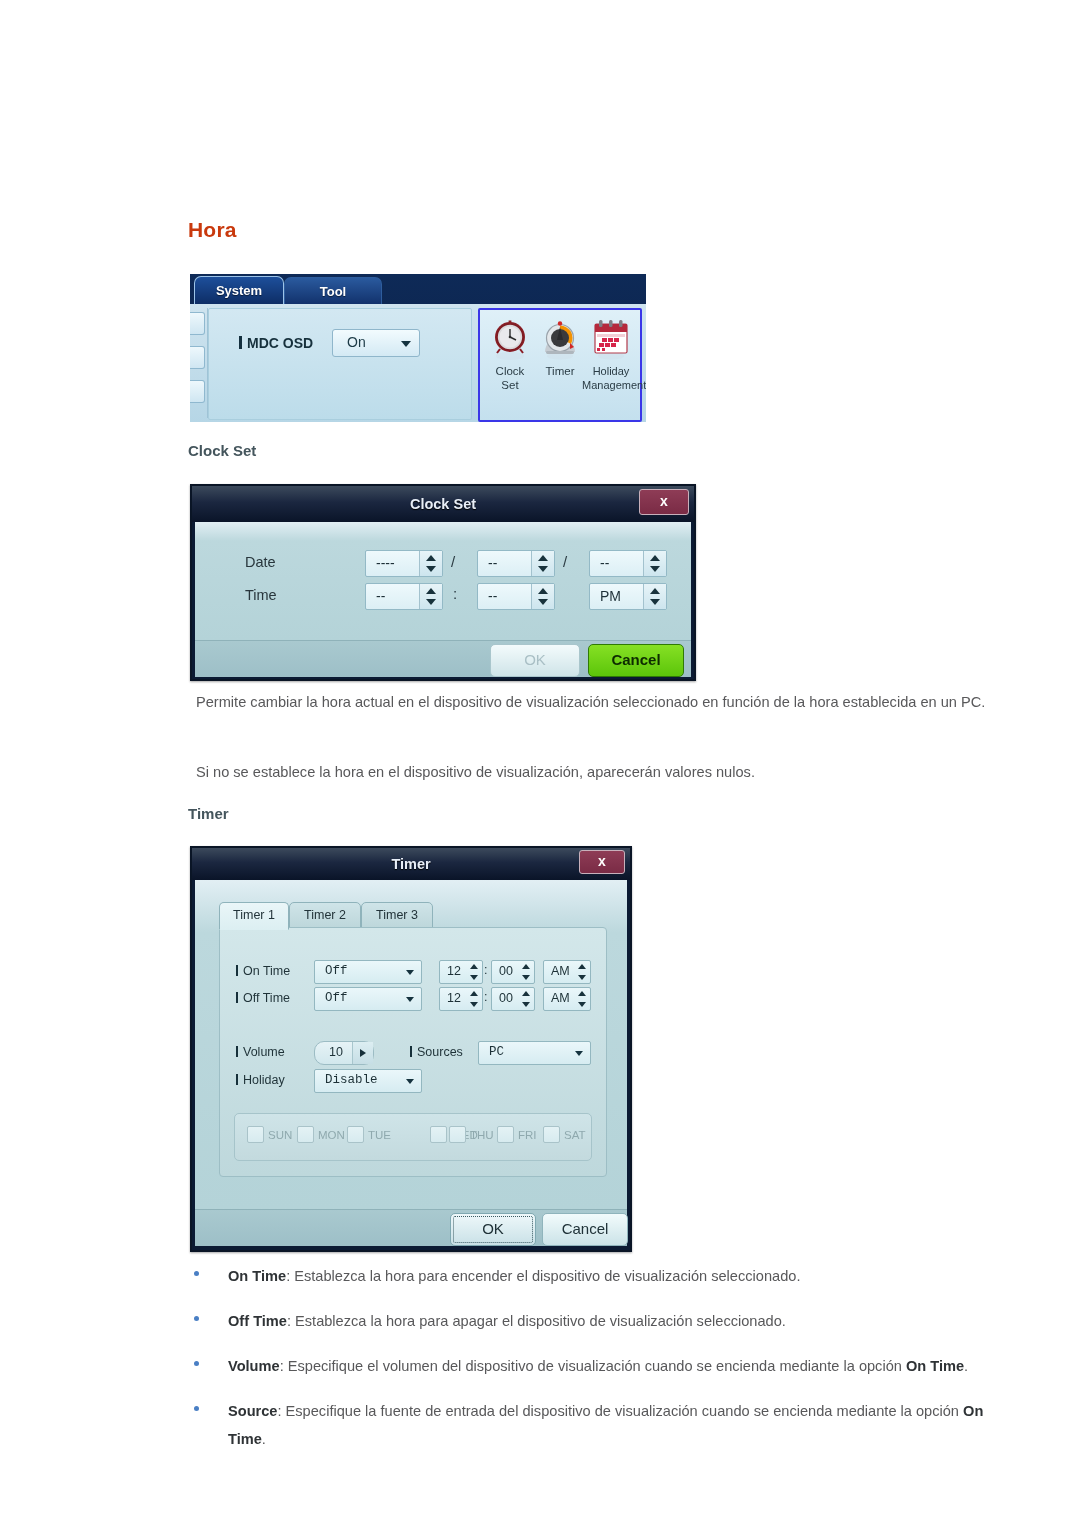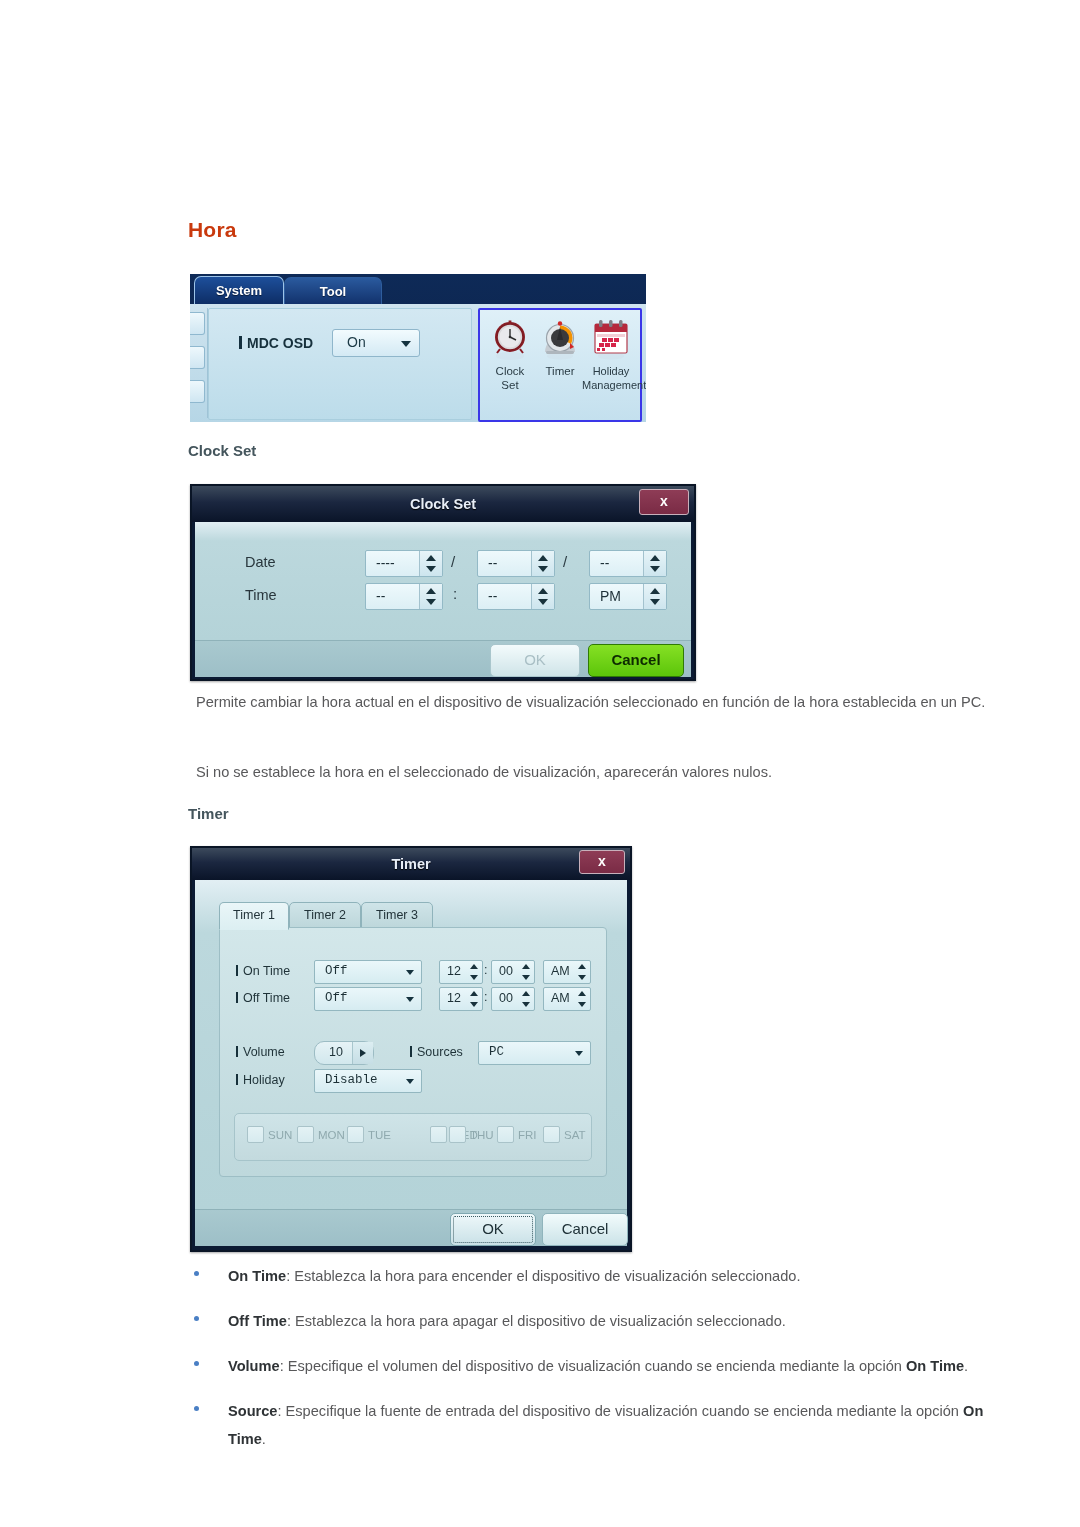--- a/index.html
+++ b/index.html
@@ -445,21 +445,21 @@
       </div>
     </div>
 
     <div class="dlg-foot">
       <div class="btn btn-disabled" id="ck-ok">OK</div>
       <div class="btn btn-green" id="ck-cancel">Cancel</div>
     </div>
   </div>
 
   <div class="para" id="p1">Permite cambiar la hora actual en el dispositivo de visualización seleccionado en función de la hora establecida en un PC.</div>
-  <div class="para" id="p2">Si no se establece la hora en el seleccionado de visualización, aparecerán valores nulos.</div>
+  <div class="para" id="p2">Si no se establece la hora en el dispositivo de visualización, aparecerán valores nulos.</div>
 
   <div class="h-sub" id="h-timer">Timer</div>
 
   <div class="dialog" id="dlg-timer">
     <div class="dlg-title">Timer</div>
     <div class="dlg-close">x</div>
 
     <div class="dlg-body">
 
       <div class="tabstrip">

